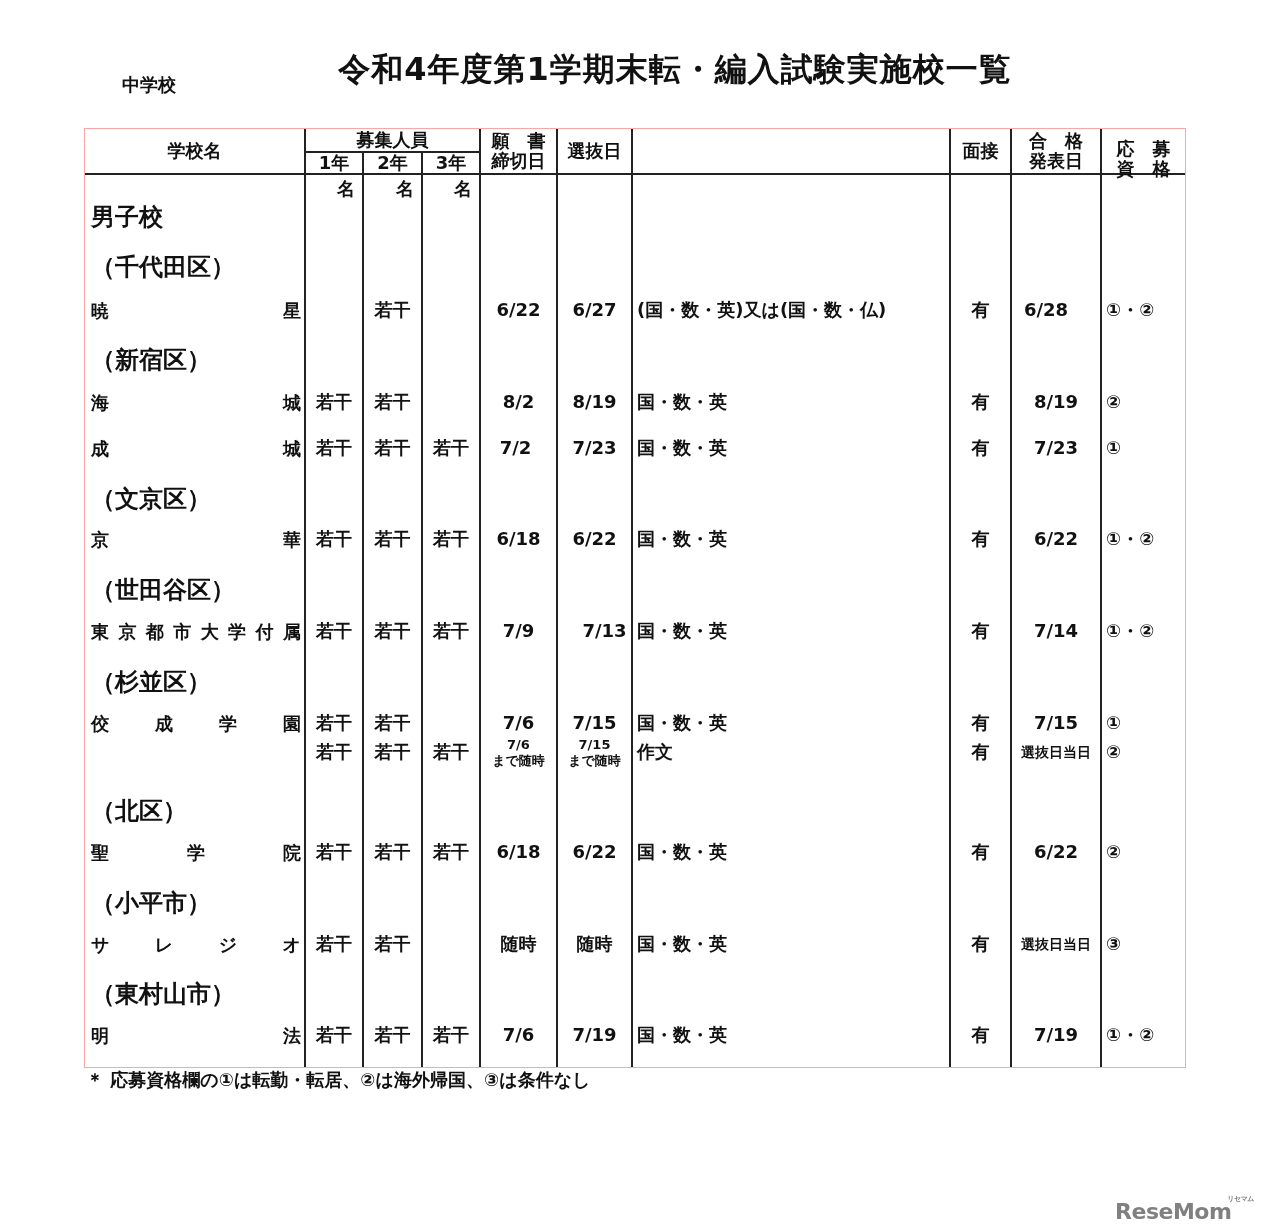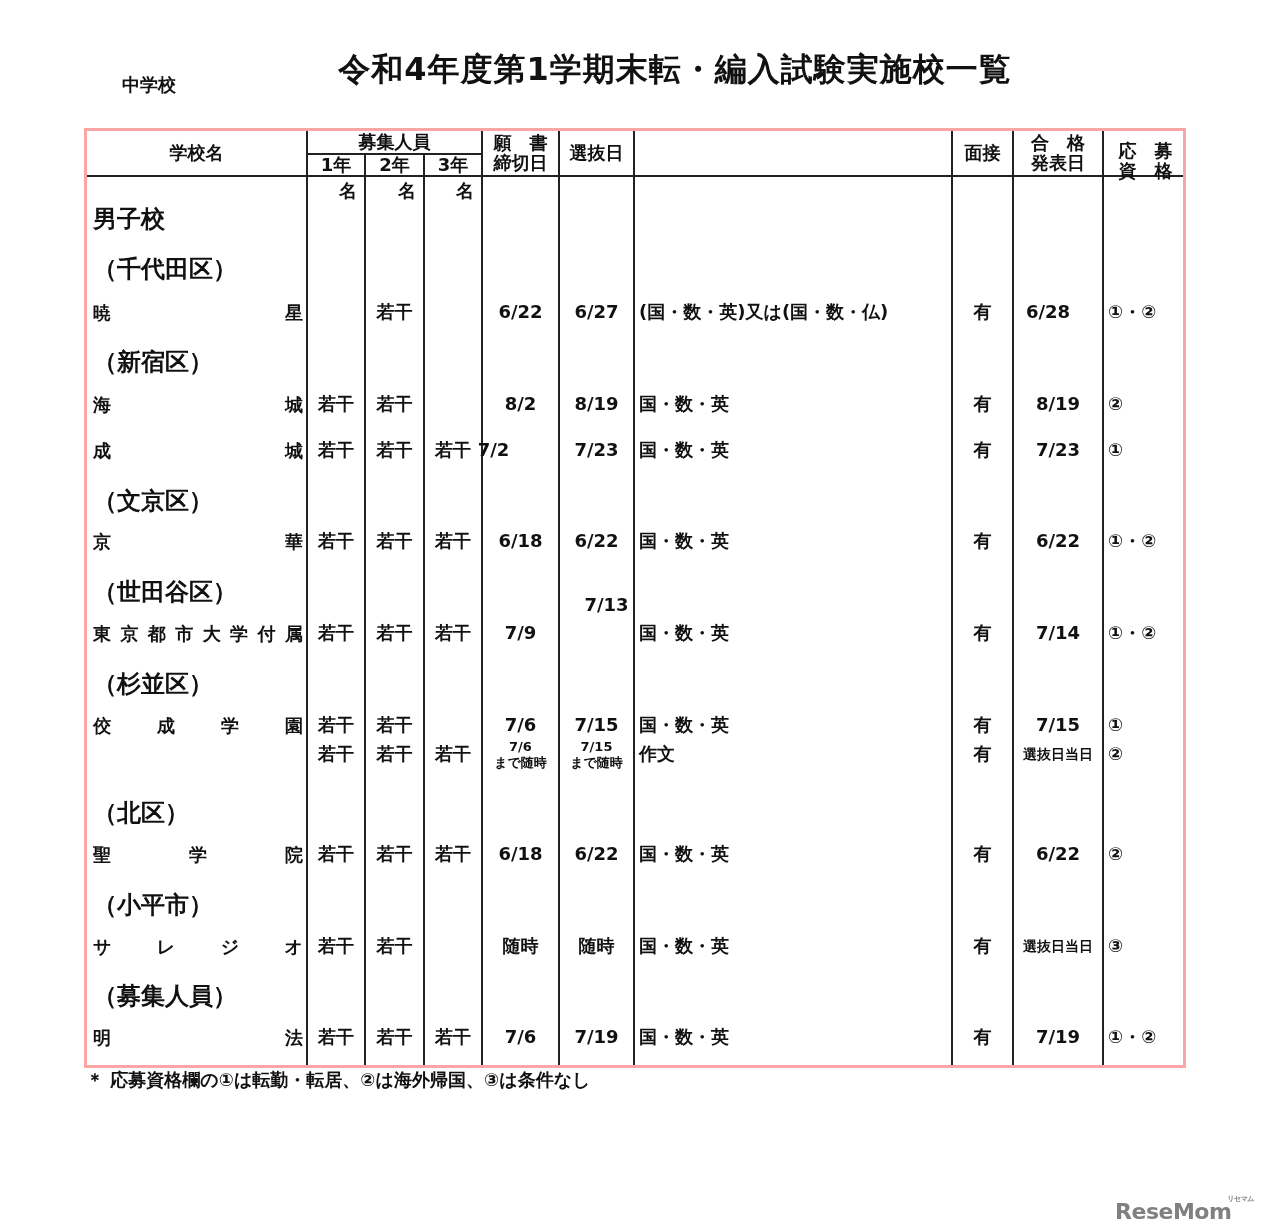--- a/index.html
+++ b/index.html
@@ -5,21 +5,21 @@
   html, body { margin: 0; padding: 0; background: #ffffff; }
   body {
     width: 1280px; height: 1230px; position: relative; overflow: hidden;
     font-family: "DejaVu Sans", "Liberation Sans", sans-serif;
     color: #111111;
   }
   .subtitle { position: absolute; left: 122px; top: 73px; font-size: 18px; font-weight: bold; }
   .title { position: absolute; left: 0; width: 1350px; text-align: center; top: 48px; font-size: 32px; font-weight: bold; letter-spacing: 1px; }
 
   .tbl { position: absolute; left: 84px; top: 128px; width: 1102px; height: 940px;
-         border: 3px solid #fca5a5; box-sizing: border-box; }
+         border: 1px solid #fca5a5; box-sizing: border-box; }
   .vline { position: absolute; top: 0; bottom: 0; width: 2px; background: #222; }
   .hline { position: absolute; height: 2px; background: #222; }
 
   .hcell { position: absolute; display: flex; align-items: center; justify-content: center;
            text-align: center; font-size: 18px; font-weight: bold; line-height: 20px; }
   .hcell.two { flex-direction: column; }
 
   .cell { position: absolute; font-size: 18px; font-weight: bold; line-height: 22px; white-space: nowrap; }
   .c { text-align: center; }
   .mei { position: absolute; top: 48px; font-size: 18px; font-weight: bold; }
@@ -112,21 +112,21 @@
       <div class="cell c" style="top:262px;left:927px;width:88px;">8/19</div>
       <div class="cell" style="top:262px;left:1021px;width:80px">②</div>
       <div class="sname" style="top:308px">
         <span>成</span>
         <span>城</span>
       </div>
       <div class="cell c" style="top:308px;left:221px;width:56px">若干</div>
       <div class="cell c" style="top:308px;left:279px;width:57px">若干</div>
       <div class="cell c" style="top:308px;left:338px;width:56px">若干</div>
       <div class="cell c" style="top:308px;left:866px;width:59px">有</div>
-      <div class="cell c" style="top:308px;left:376px;width:61px">7/2</div>
+      <div class="cell c" style="top:308px;left:400px;width:61px">7/2</div>
       <div class="cell c" style="top:308px;left:473px;width:73px">7/23</div>
       <div class="cell" style="top:308px;left:552px;width:300px">国・数・英</div>
       <div class="cell c" style="top:308px;left:927px;width:88px;">7/23</div>
       <div class="cell" style="top:308px;left:1021px;width:80px">①</div>
       <div class="district" style="top:354px">（文京区）</div>
       <div class="sname" style="top:399px">
         <span>京</span>
         <span>華</span>
       </div>
       <div class="cell c" style="top:399px;left:221px;width:56px">若干</div>
@@ -147,21 +147,21 @@
         <span>大</span>
         <span>学</span>
         <span>付</span>
         <span>属</span>
       </div>
       <div class="cell c" style="top:491px;left:221px;width:56px">若干</div>
       <div class="cell c" style="top:491px;left:279px;width:57px">若干</div>
       <div class="cell c" style="top:491px;left:338px;width:56px">若干</div>
       <div class="cell c" style="top:491px;left:866px;width:59px">有</div>
       <div class="cell c" style="top:491px;left:396px;width:75px">7/9</div>
-      <div class="cell c" style="top:463px;left:473px;width:93px">7/13</div>
+      <div class="cell c" style="top:491px;left:473px;width:93px">7/13</div>
       <div class="cell" style="top:491px;left:552px;width:300px">国・数・英</div>
       <div class="cell c" style="top:491px;left:927px;width:88px;">7/14</div>
       <div class="cell" style="top:491px;left:1021px;width:80px">①・②</div>
       <div class="district" style="top:537px">（杉並区）</div>
       <div class="sname" style="top:583px">
         <span>佼</span>
         <span>成</span>
         <span>学</span>
         <span>園</span>
       </div>
@@ -209,21 +209,21 @@
       </div>
       <div class="cell c" style="top:804px;left:221px;width:56px">若干</div>
       <div class="cell c" style="top:804px;left:279px;width:57px">若干</div>
       <div class="cell c" style="top:804px;left:338px;width:56px"></div>
       <div class="cell c" style="top:804px;left:866px;width:59px">有</div>
       <div class="cell c" style="top:804px;left:396px;width:75px">随時</div>
       <div class="cell c" style="top:804px;left:473px;width:73px">随時</div>
       <div class="cell" style="top:804px;left:552px;width:300px">国・数・英</div>
       <div class="cell c small" style="top:808px;left:927px;width:88px;font-size:14px;">選抜日当日</div>
       <div class="cell" style="top:804px;left:1021px;width:80px">③</div>
-      <div class="district" style="top:849px">（募集人員）</div>
+      <div class="district" style="top:849px">（東村山市）</div>
       <div class="sname" style="top:895px">
         <span>明</span>
         <span>法</span>
       </div>
       <div class="cell c" style="top:895px;left:221px;width:56px">若干</div>
       <div class="cell c" style="top:895px;left:279px;width:57px">若干</div>
       <div class="cell c" style="top:895px;left:338px;width:56px">若干</div>
       <div class="cell c" style="top:895px;left:866px;width:59px">有</div>
       <div class="cell c" style="top:895px;left:396px;width:75px">7/6</div>
       <div class="cell c" style="top:895px;left:473px;width:73px">7/19</div>

